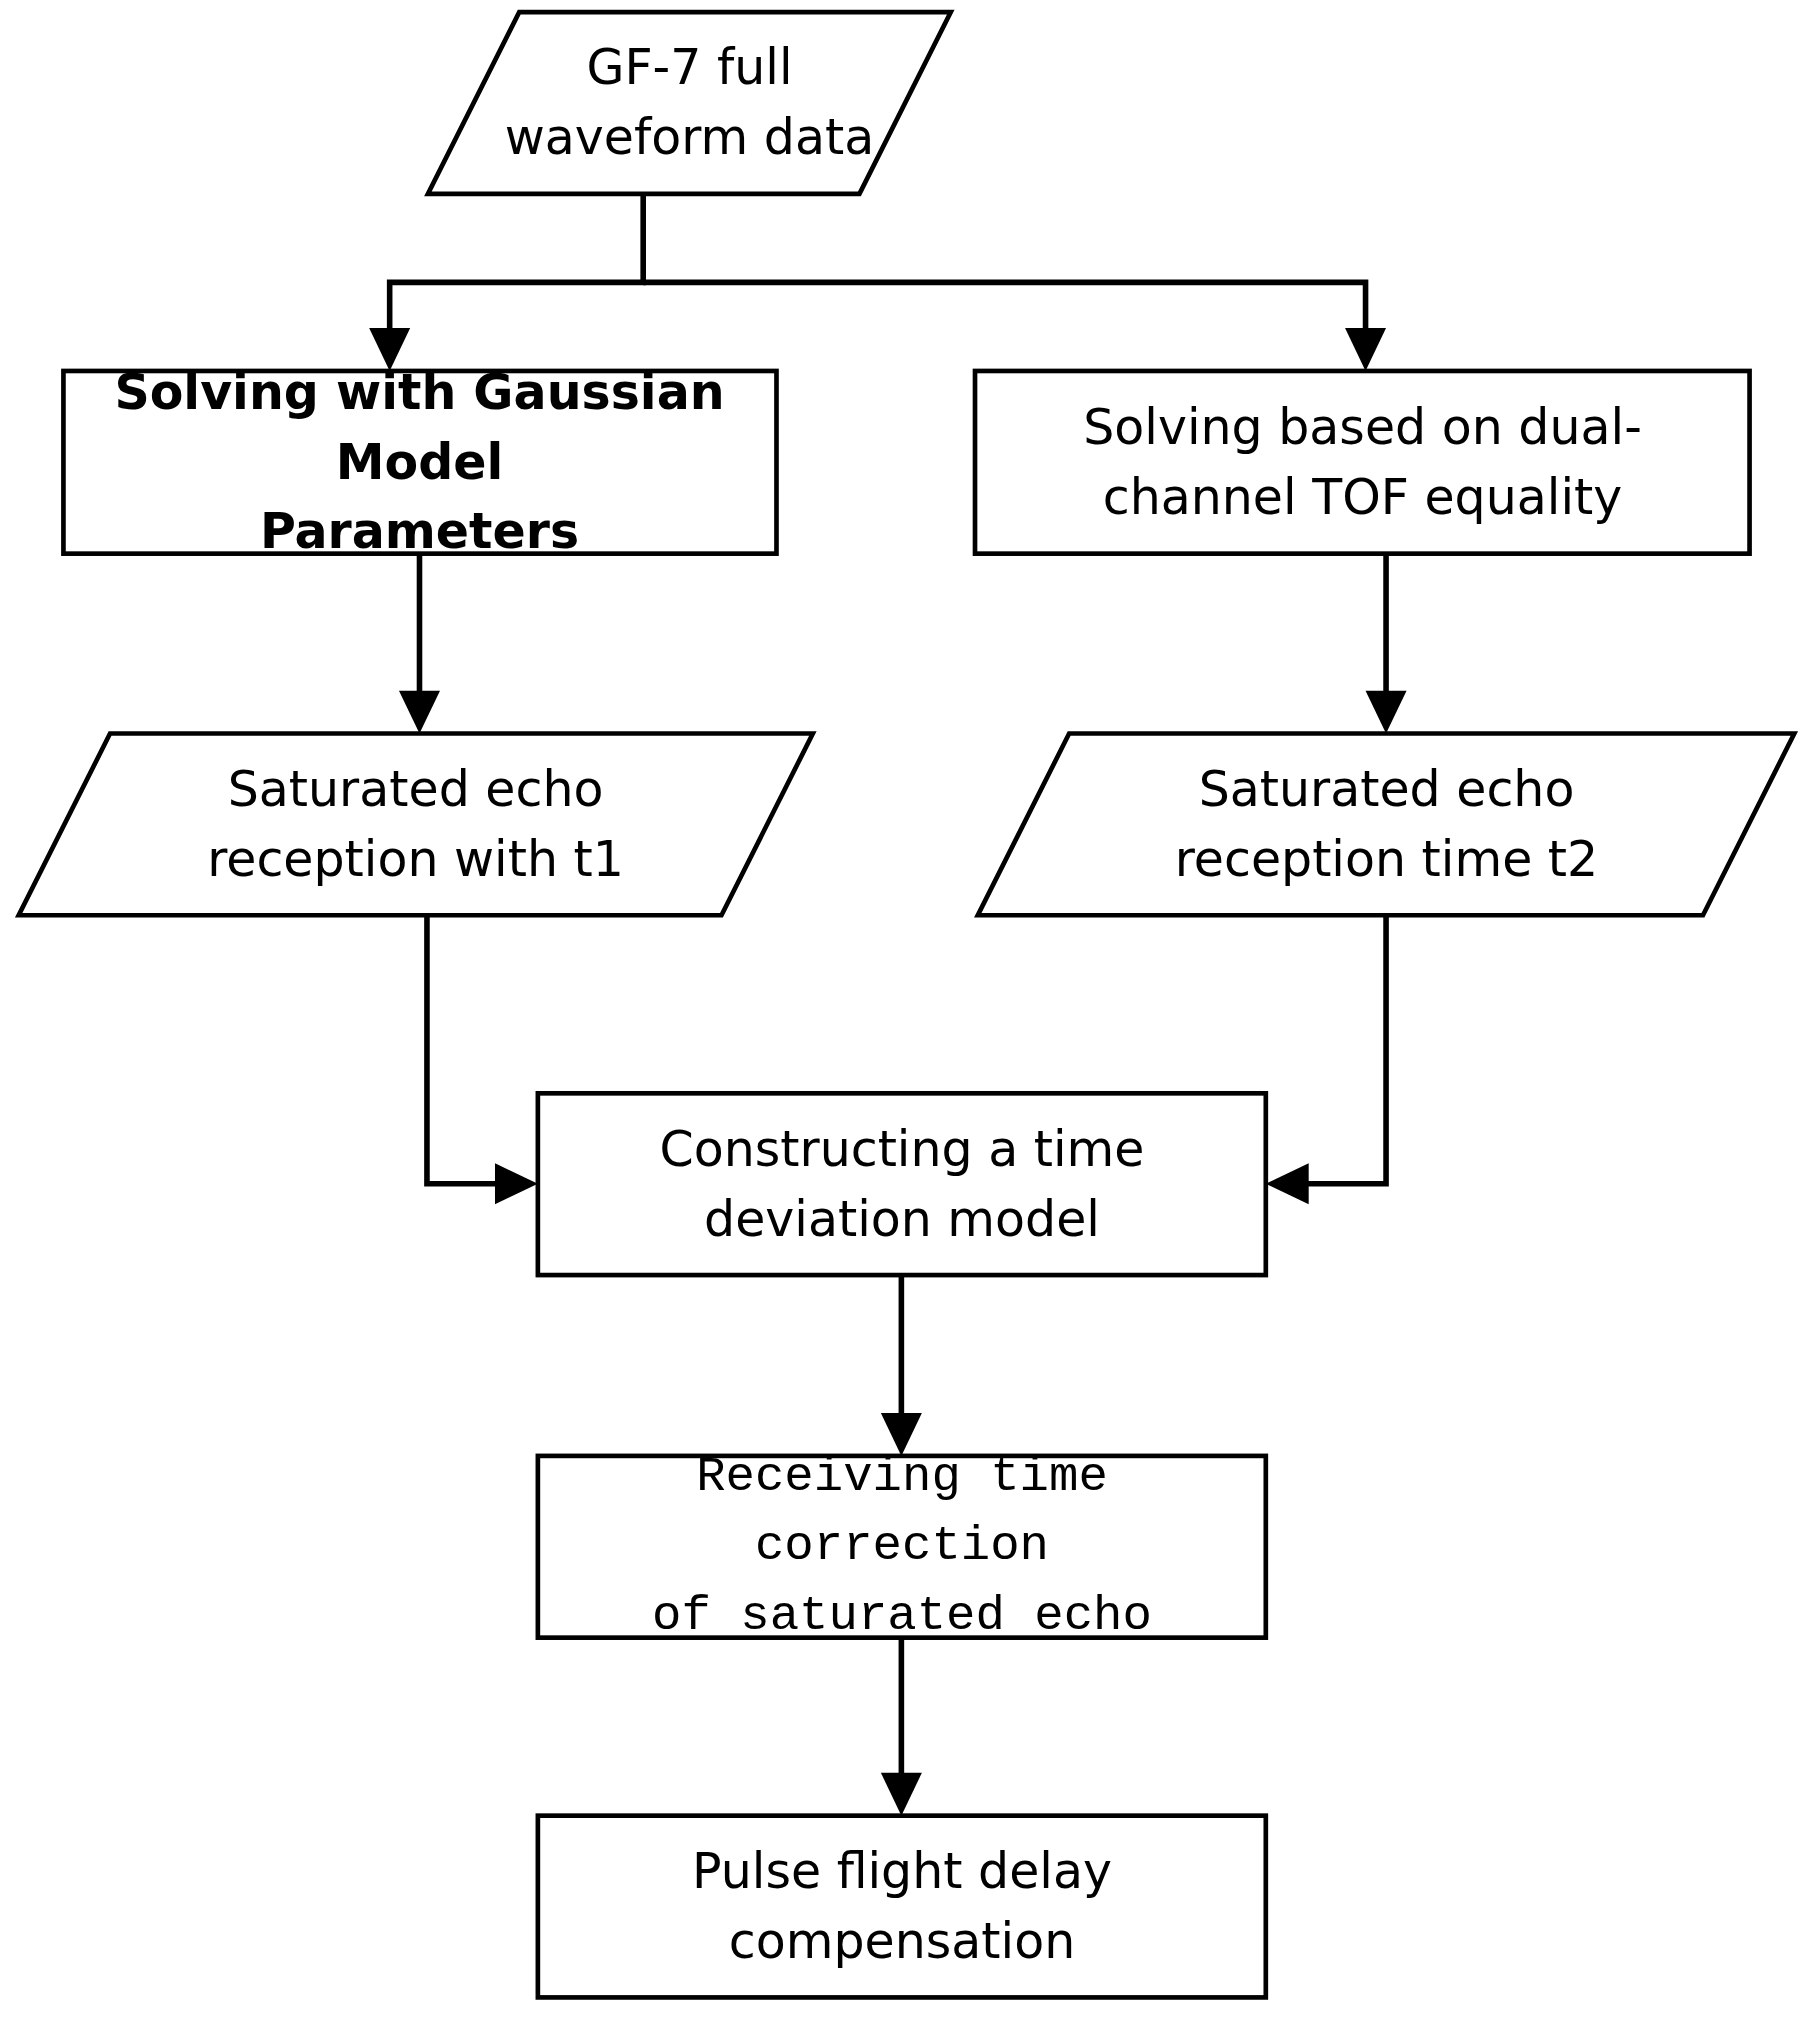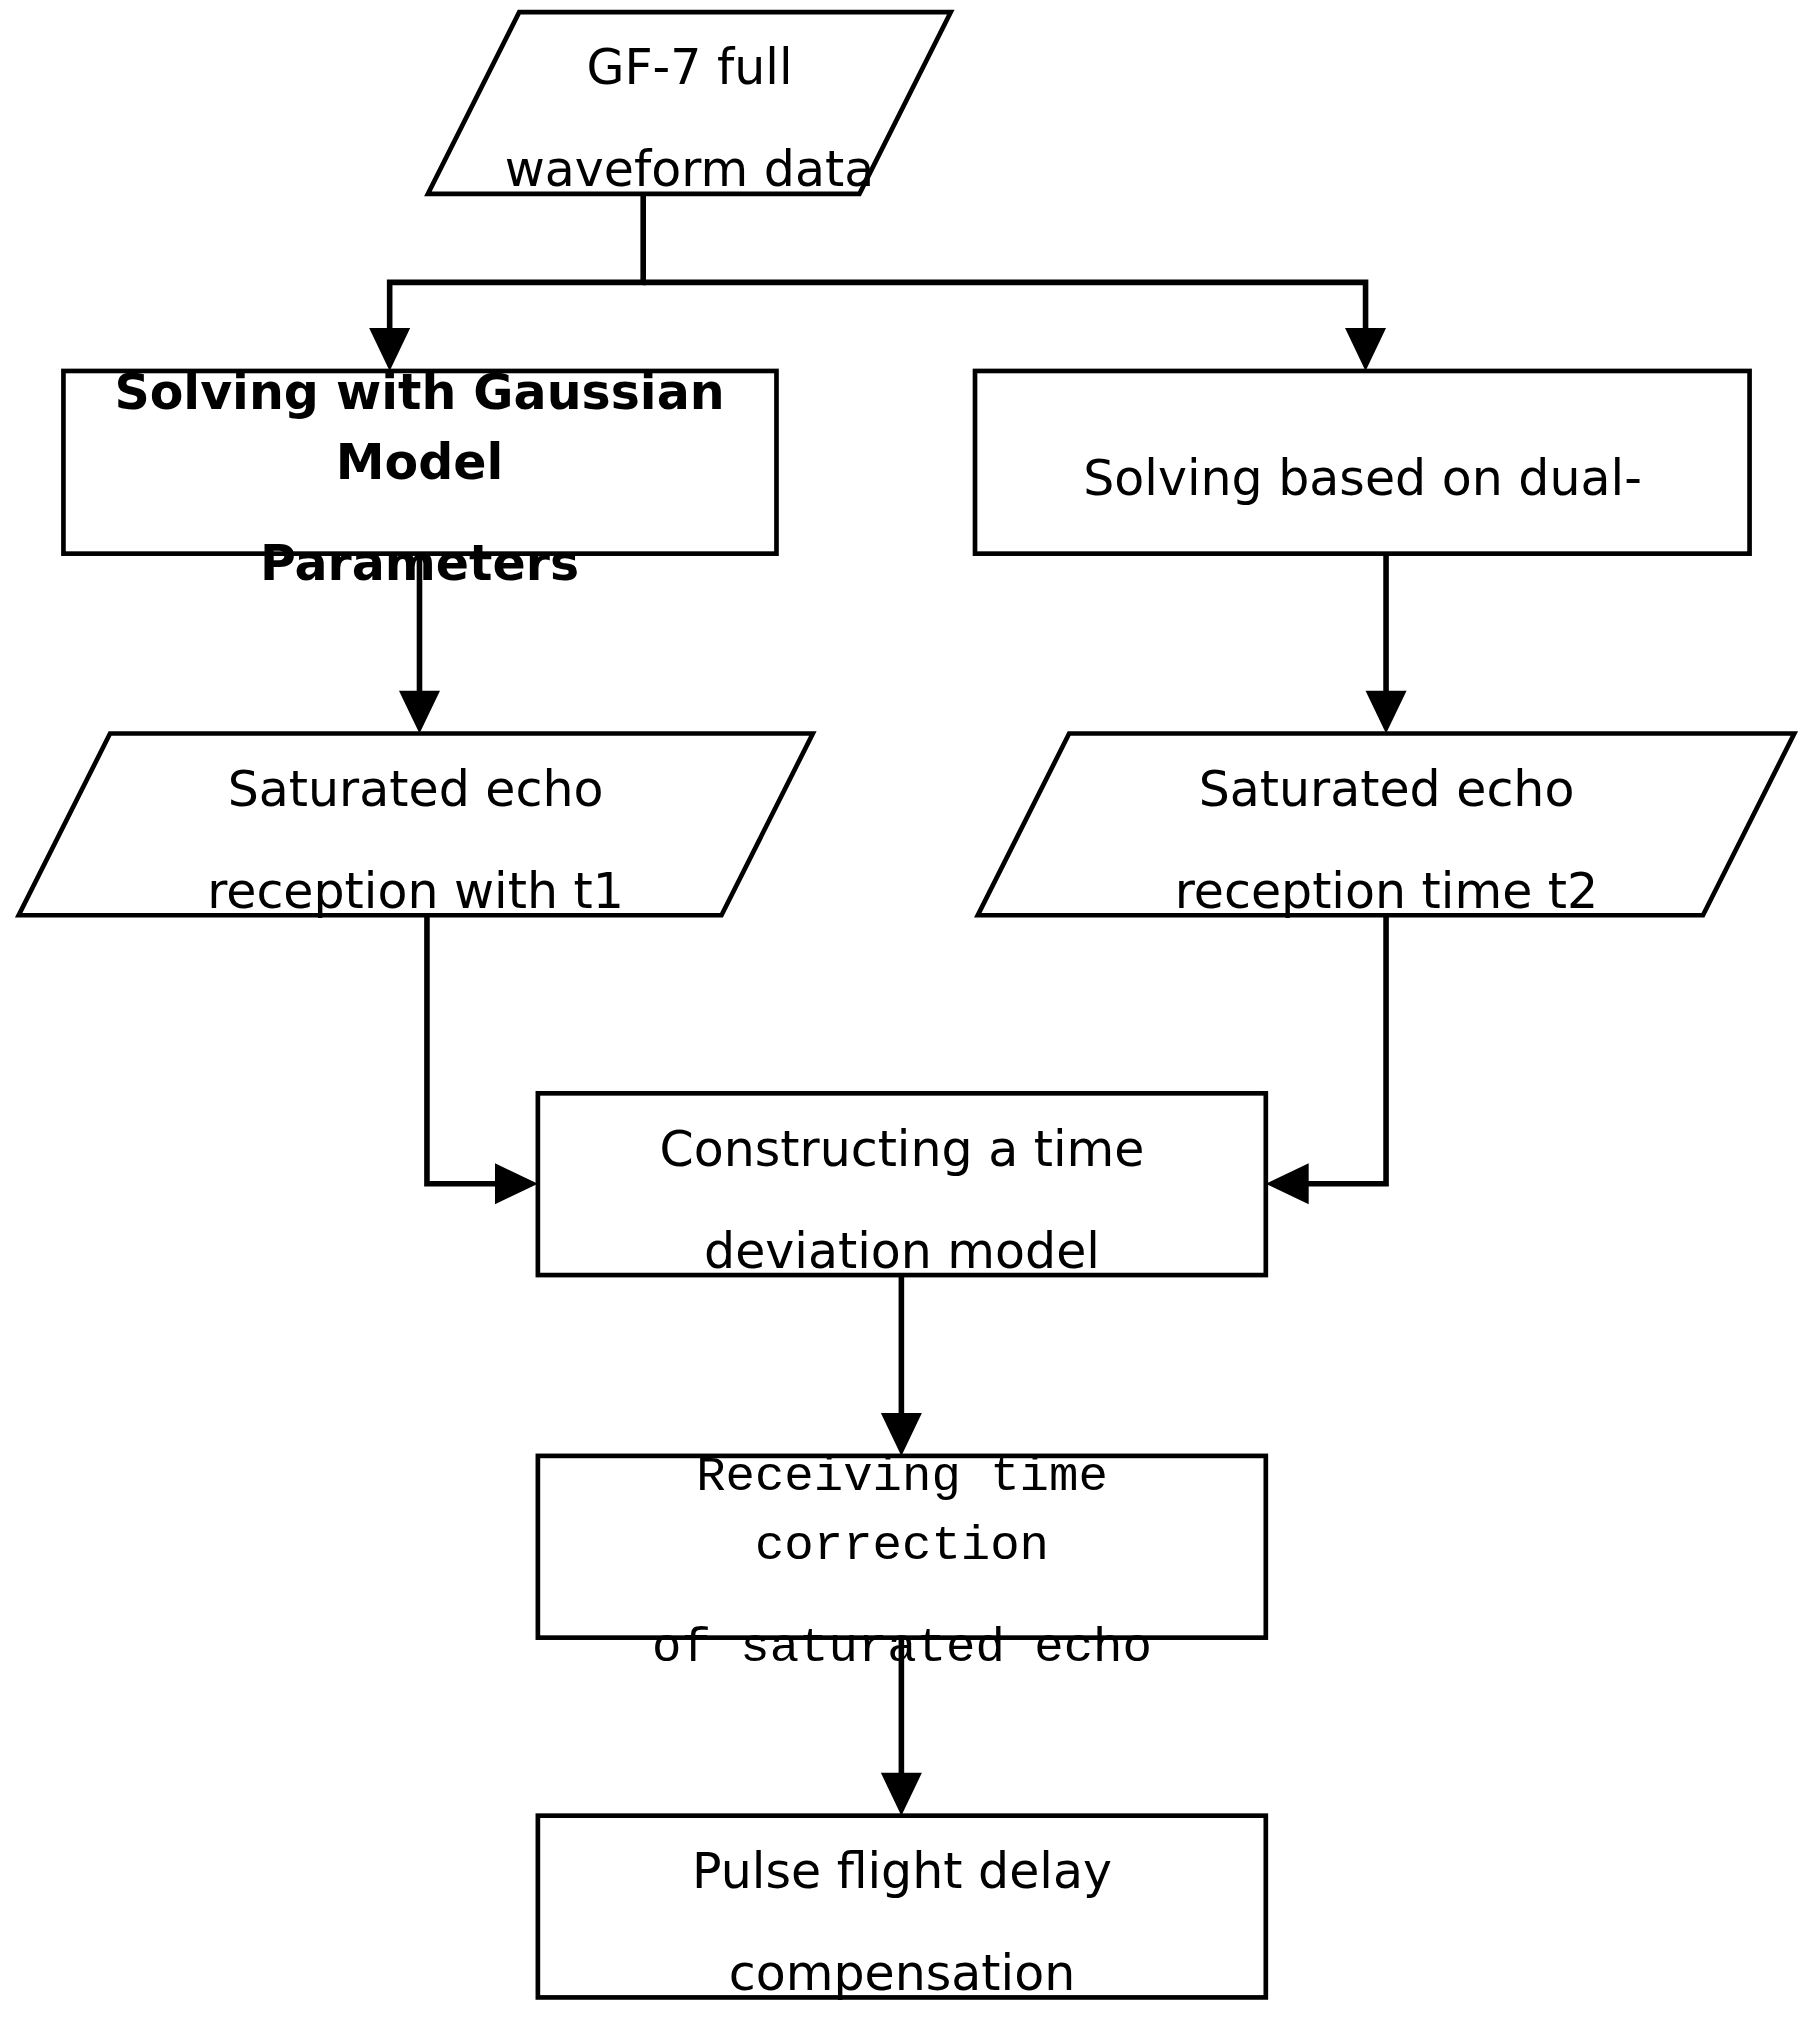--- a/index.html
+++ b/index.html
@@ -50,21 +50,21 @@
     justify-content: center;
     text-align: center;
     color: #000000;
     font-size: 49px;
     line-height: 1.42;
     font-weight: 400;
     letter-spacing: 0px;
     pointer-events: none;
     white-space: pre-line;
   }
-  .node-label span { display: block; margin-top: 32px; }
+  .node-label span { display: block; }
 </style>
 </head>
 <body>
 
 <div id="canvas">
 
   <svg id="flow-svg" viewBox="0 0 1945 2164">
 
     <polygon class="node-shape" points="557,13 1020,13 922,208 459,208"></polygon>
 
@@ -113,20 +113,21 @@
     <span>waveform data</span>
   </div>
 
   <div class="node-label" style="left:63px; top:371px; width:713px; height:183px;font-weight:bold;">
     <span>Solving with Gaussian Model</span>
     <span>Parameters</span>
   </div>
 
   <div class="node-label" style="left:975px; top:371px; width:775px; height:183px;align-items:center;">
     <span>Solving based on dual-</span>
+    <span>channel TOF equality</span>
   </div>
 
   <div class="node-label" style="left:18.6px; top:734px; width:794px; height:182px;">
     <span>Saturated echo</span>
     <span>reception with t1</span>
   </div>
 
   <div class="node-label" style="left:978px; top:734px; width:817px; height:182px;">
     <span>Saturated echo</span>
     <span>reception time t2</span>

